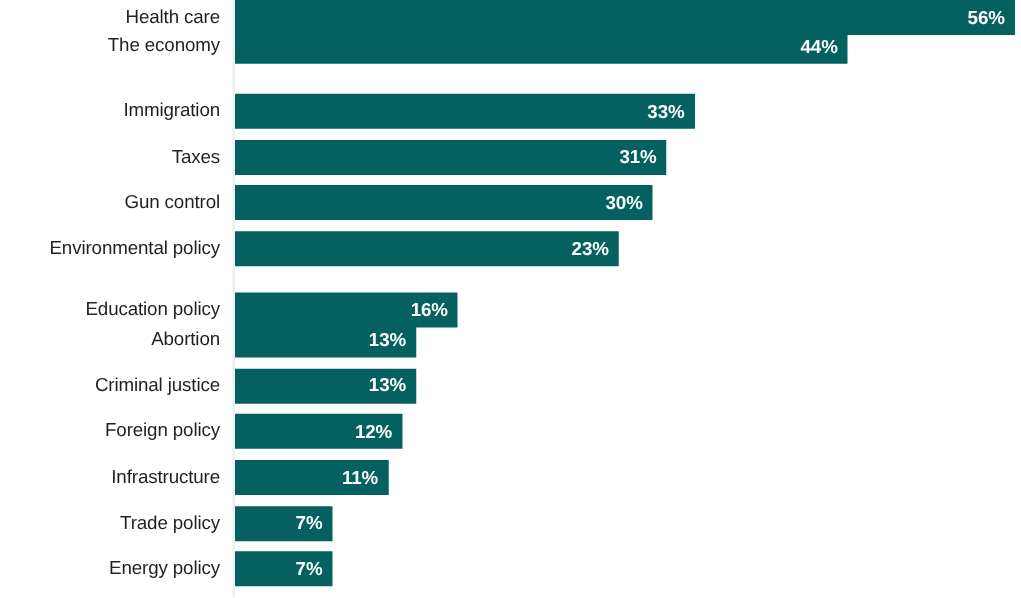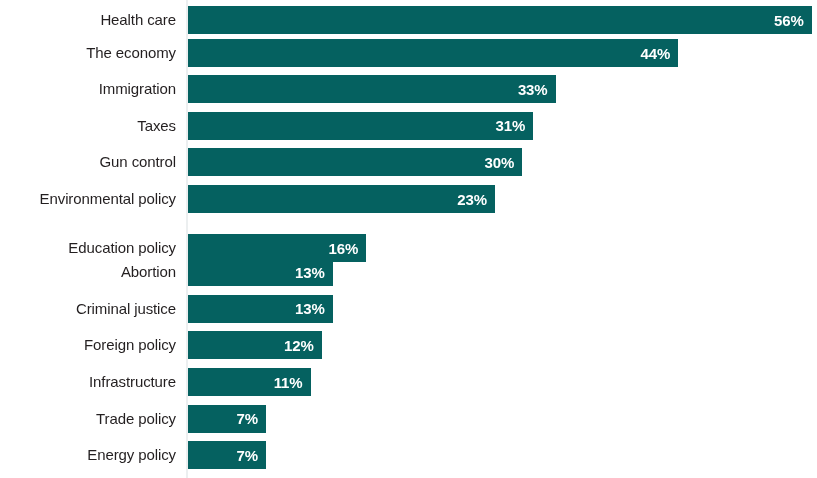--- a/index.html
+++ b/index.html
@@ -82,27 +82,27 @@
     white-space: nowrap;
     letter-spacing: -0.1px;
   }
 </style>
 </head>
 <body>
 
 <div id="chart-root" style="background: rgb(255, 255, 255);">
   <div class="axis-line" style="background: rgb(236, 239, 240);"></div>
   <div class="rows">
-      <div class="bar-row" style="top: 6px;">
+      <div class="bar-row" style="top: 0;">
         <div class="cat-label">Health care</div>
         <div class="bar" style="width: 623.84px; left: 188px; height: 28px; background: rgb(5, 97, 96);">
           <span class="bar-value">56%</span>
         </div>
       </div>
-      <div class="bar-row" style="top: 39px;">
+      <div class="bar-row" style="top: 23px;">
         <div class="cat-label">The economy</div>
         <div class="bar" style="width: 490.16px; left: 188px; height: 28px; background: rgb(5, 97, 96); padding-left: 38px;">
           <span class="bar-value">44%</span>
         </div>
       </div>
       <div class="bar-row" style="top: 75.2px;">
         <div class="cat-label">Immigration</div>
         <div class="bar" style="width: 367.62px; left: 188px; height: 28px; background: rgb(5, 97, 96);">
           <span class="bar-value">33%</span>
         </div>

